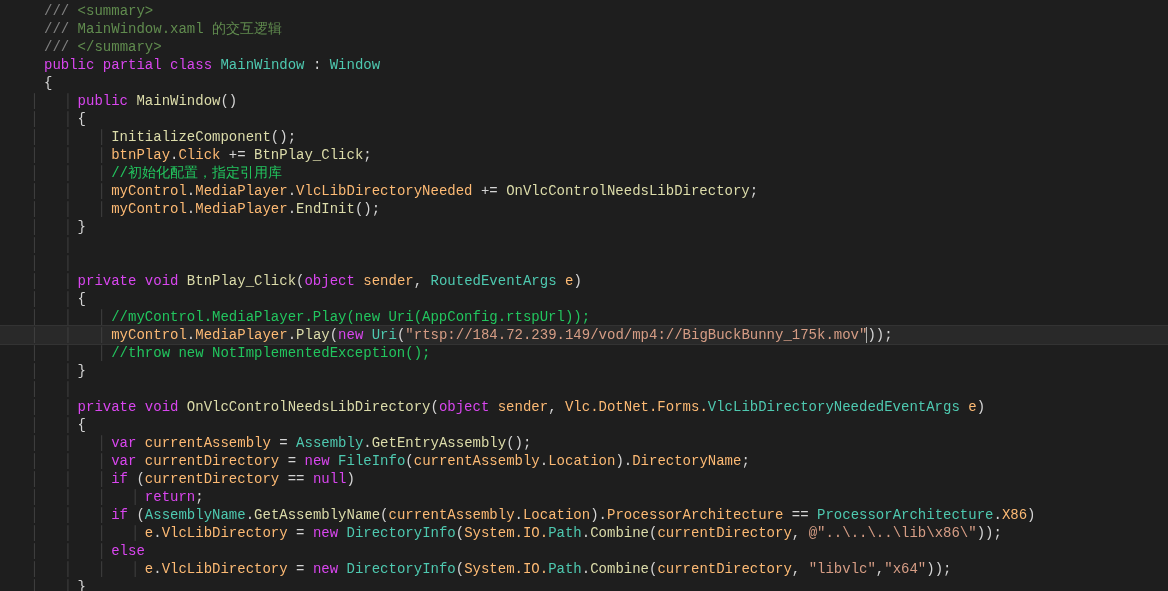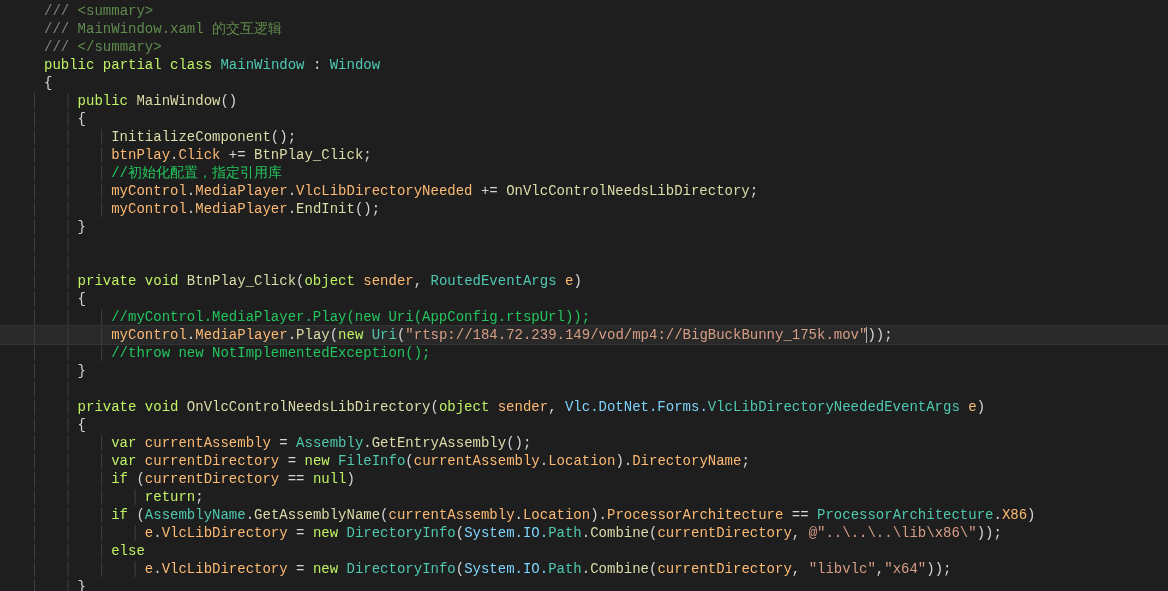--- a/index.html
+++ b/index.html
@@ -33,27 +33,27 @@
   }
   .guide {
     color: #404040;
     position: absolute;
     left: 30px;
     top: 0;
     user-select: none;
   }
   .c-comment { color: #22c55e; }
   .c-xmlcomment { color: #608b4e; }
-  .c-keyword { color: #bef264; }
+  .c-keyword { color: #d946ef; }
   .c-type { color: #4ec9b0; }
   .c-method { color: #dcdcaa; }
   .c-var { color: #fdba74; }
   .c-string { color: #d69d85; }
   .c-punct { color: #d4d4d4; }
-  .c-namespace { color: #7dd3fc; }
+  .c-namespace { color: #fdba74; }
   .c-gray { color: #808080; }
   .content { position: relative; }
   .caret {
     display: inline-block;
     width: 1px;
     height: 16px;
     background: #aeafad;
     vertical-align: middle;
     margin-left: -1px;
   }

